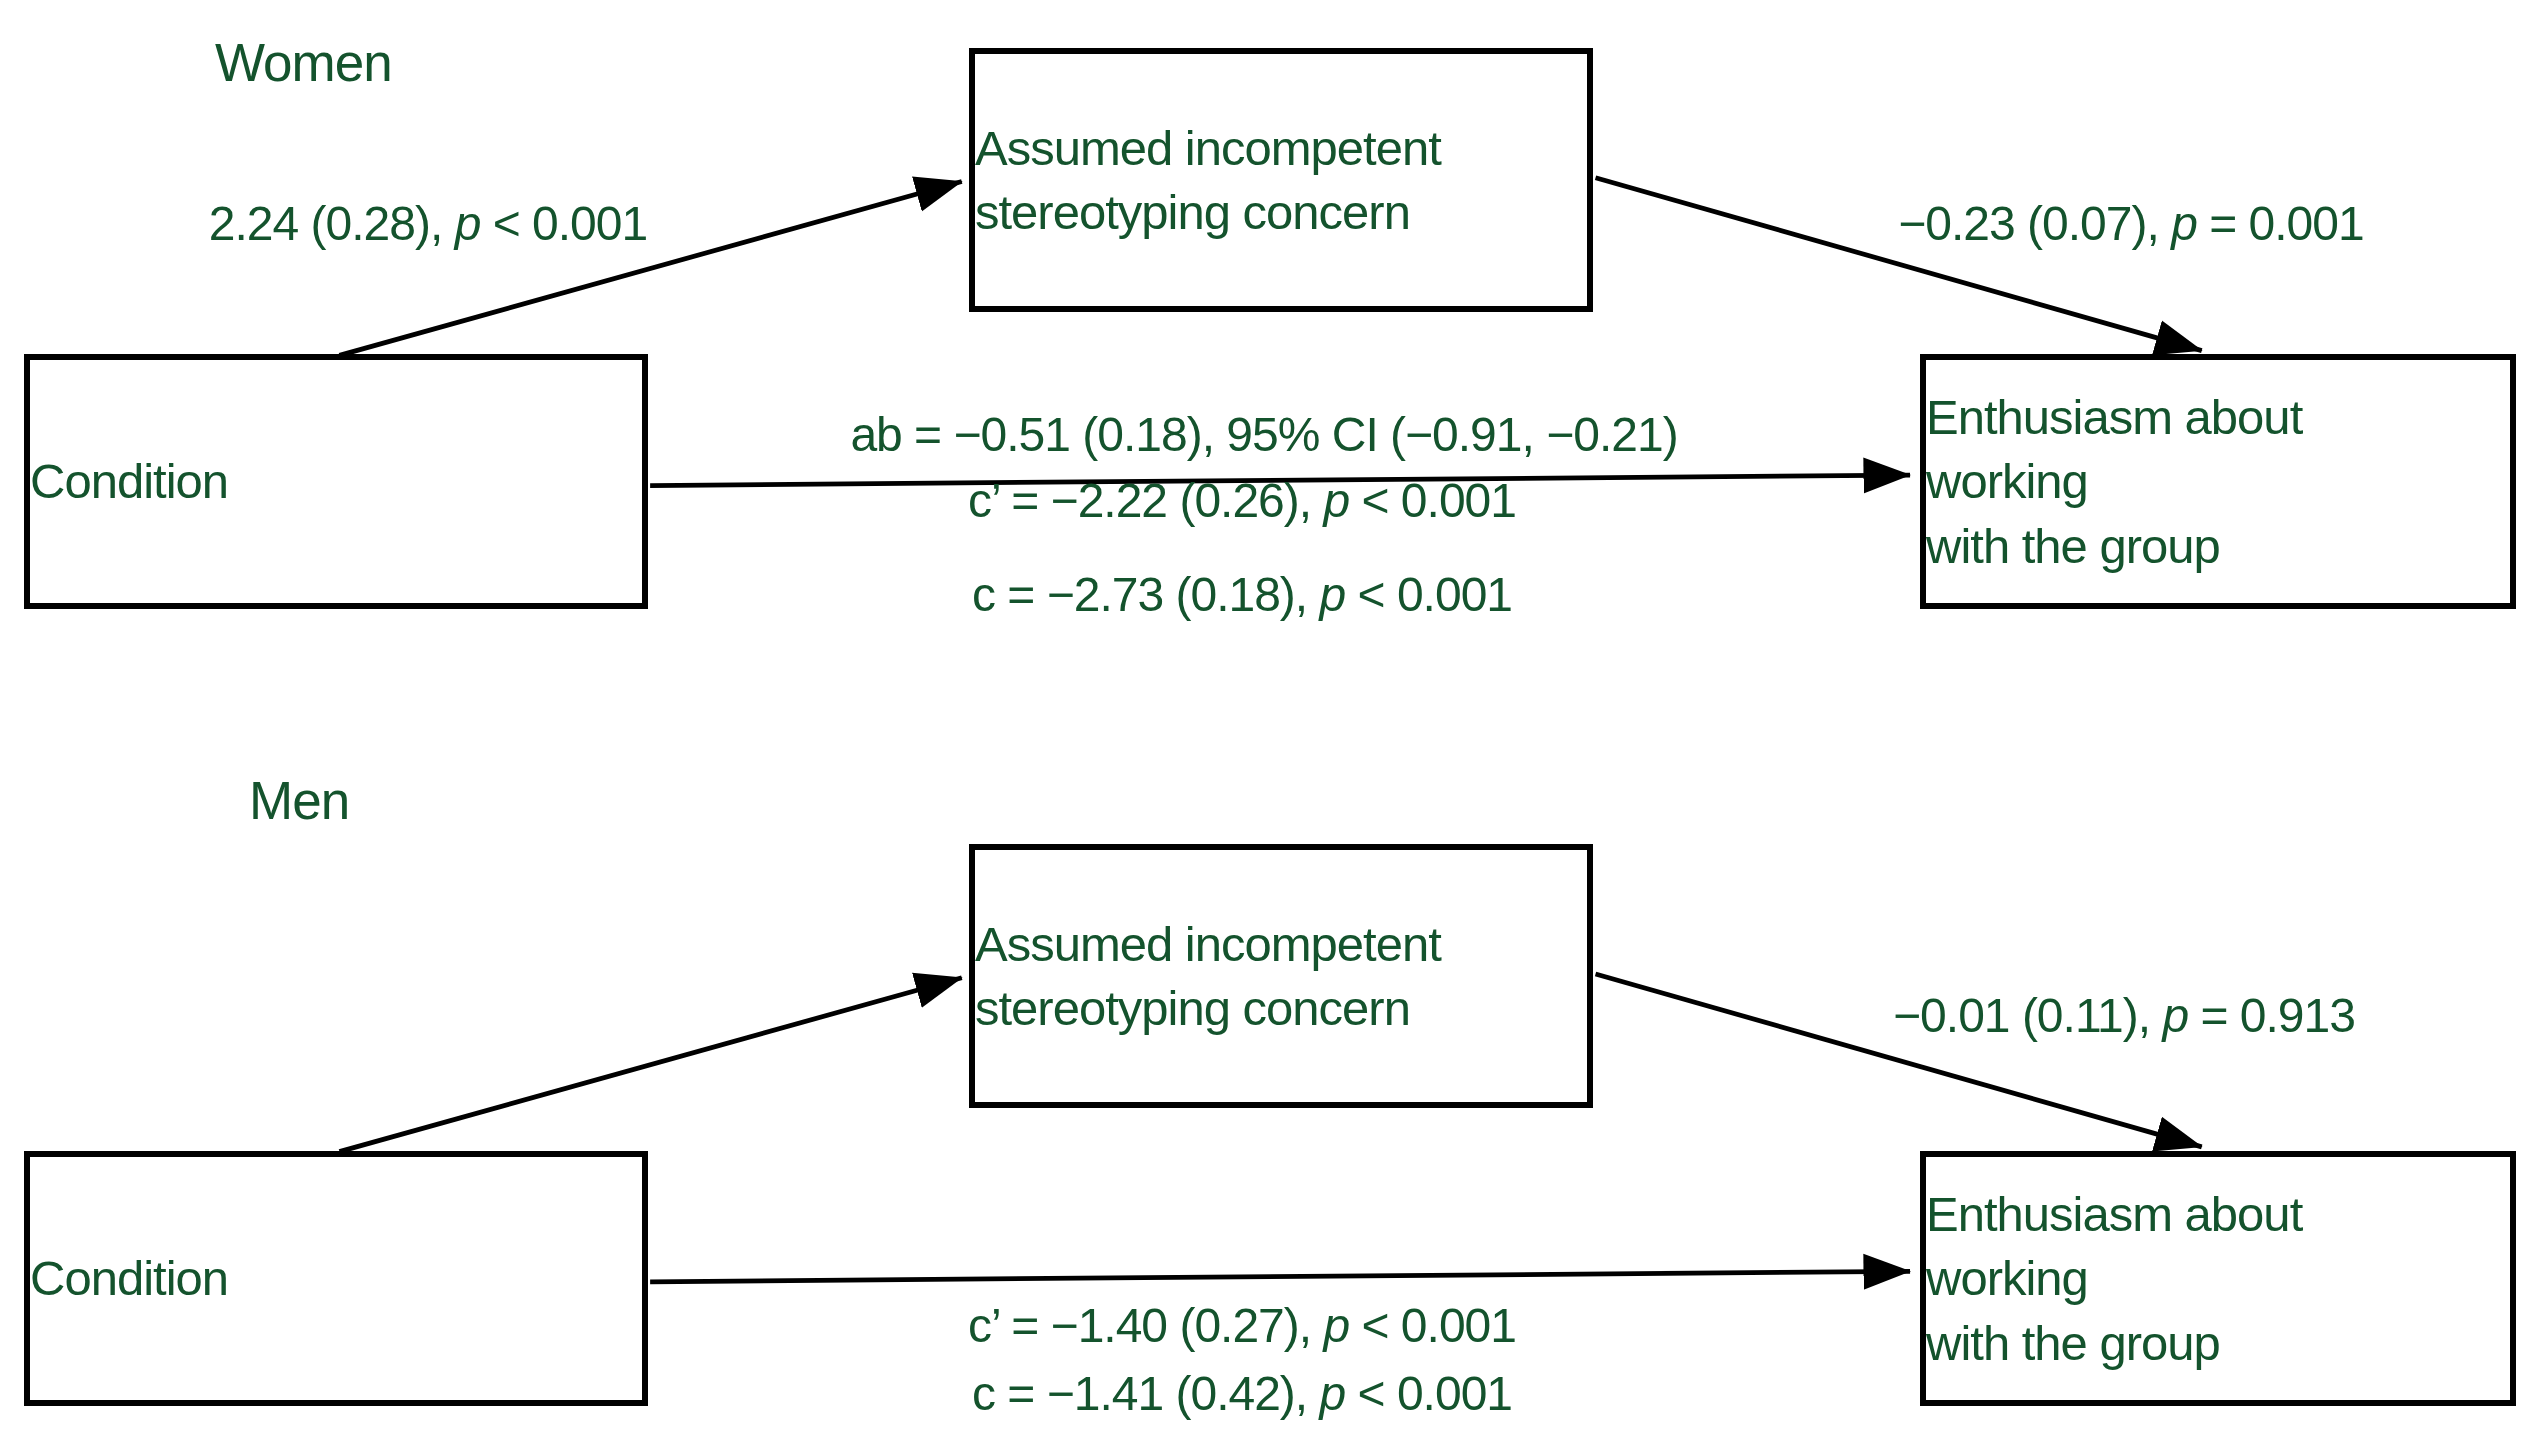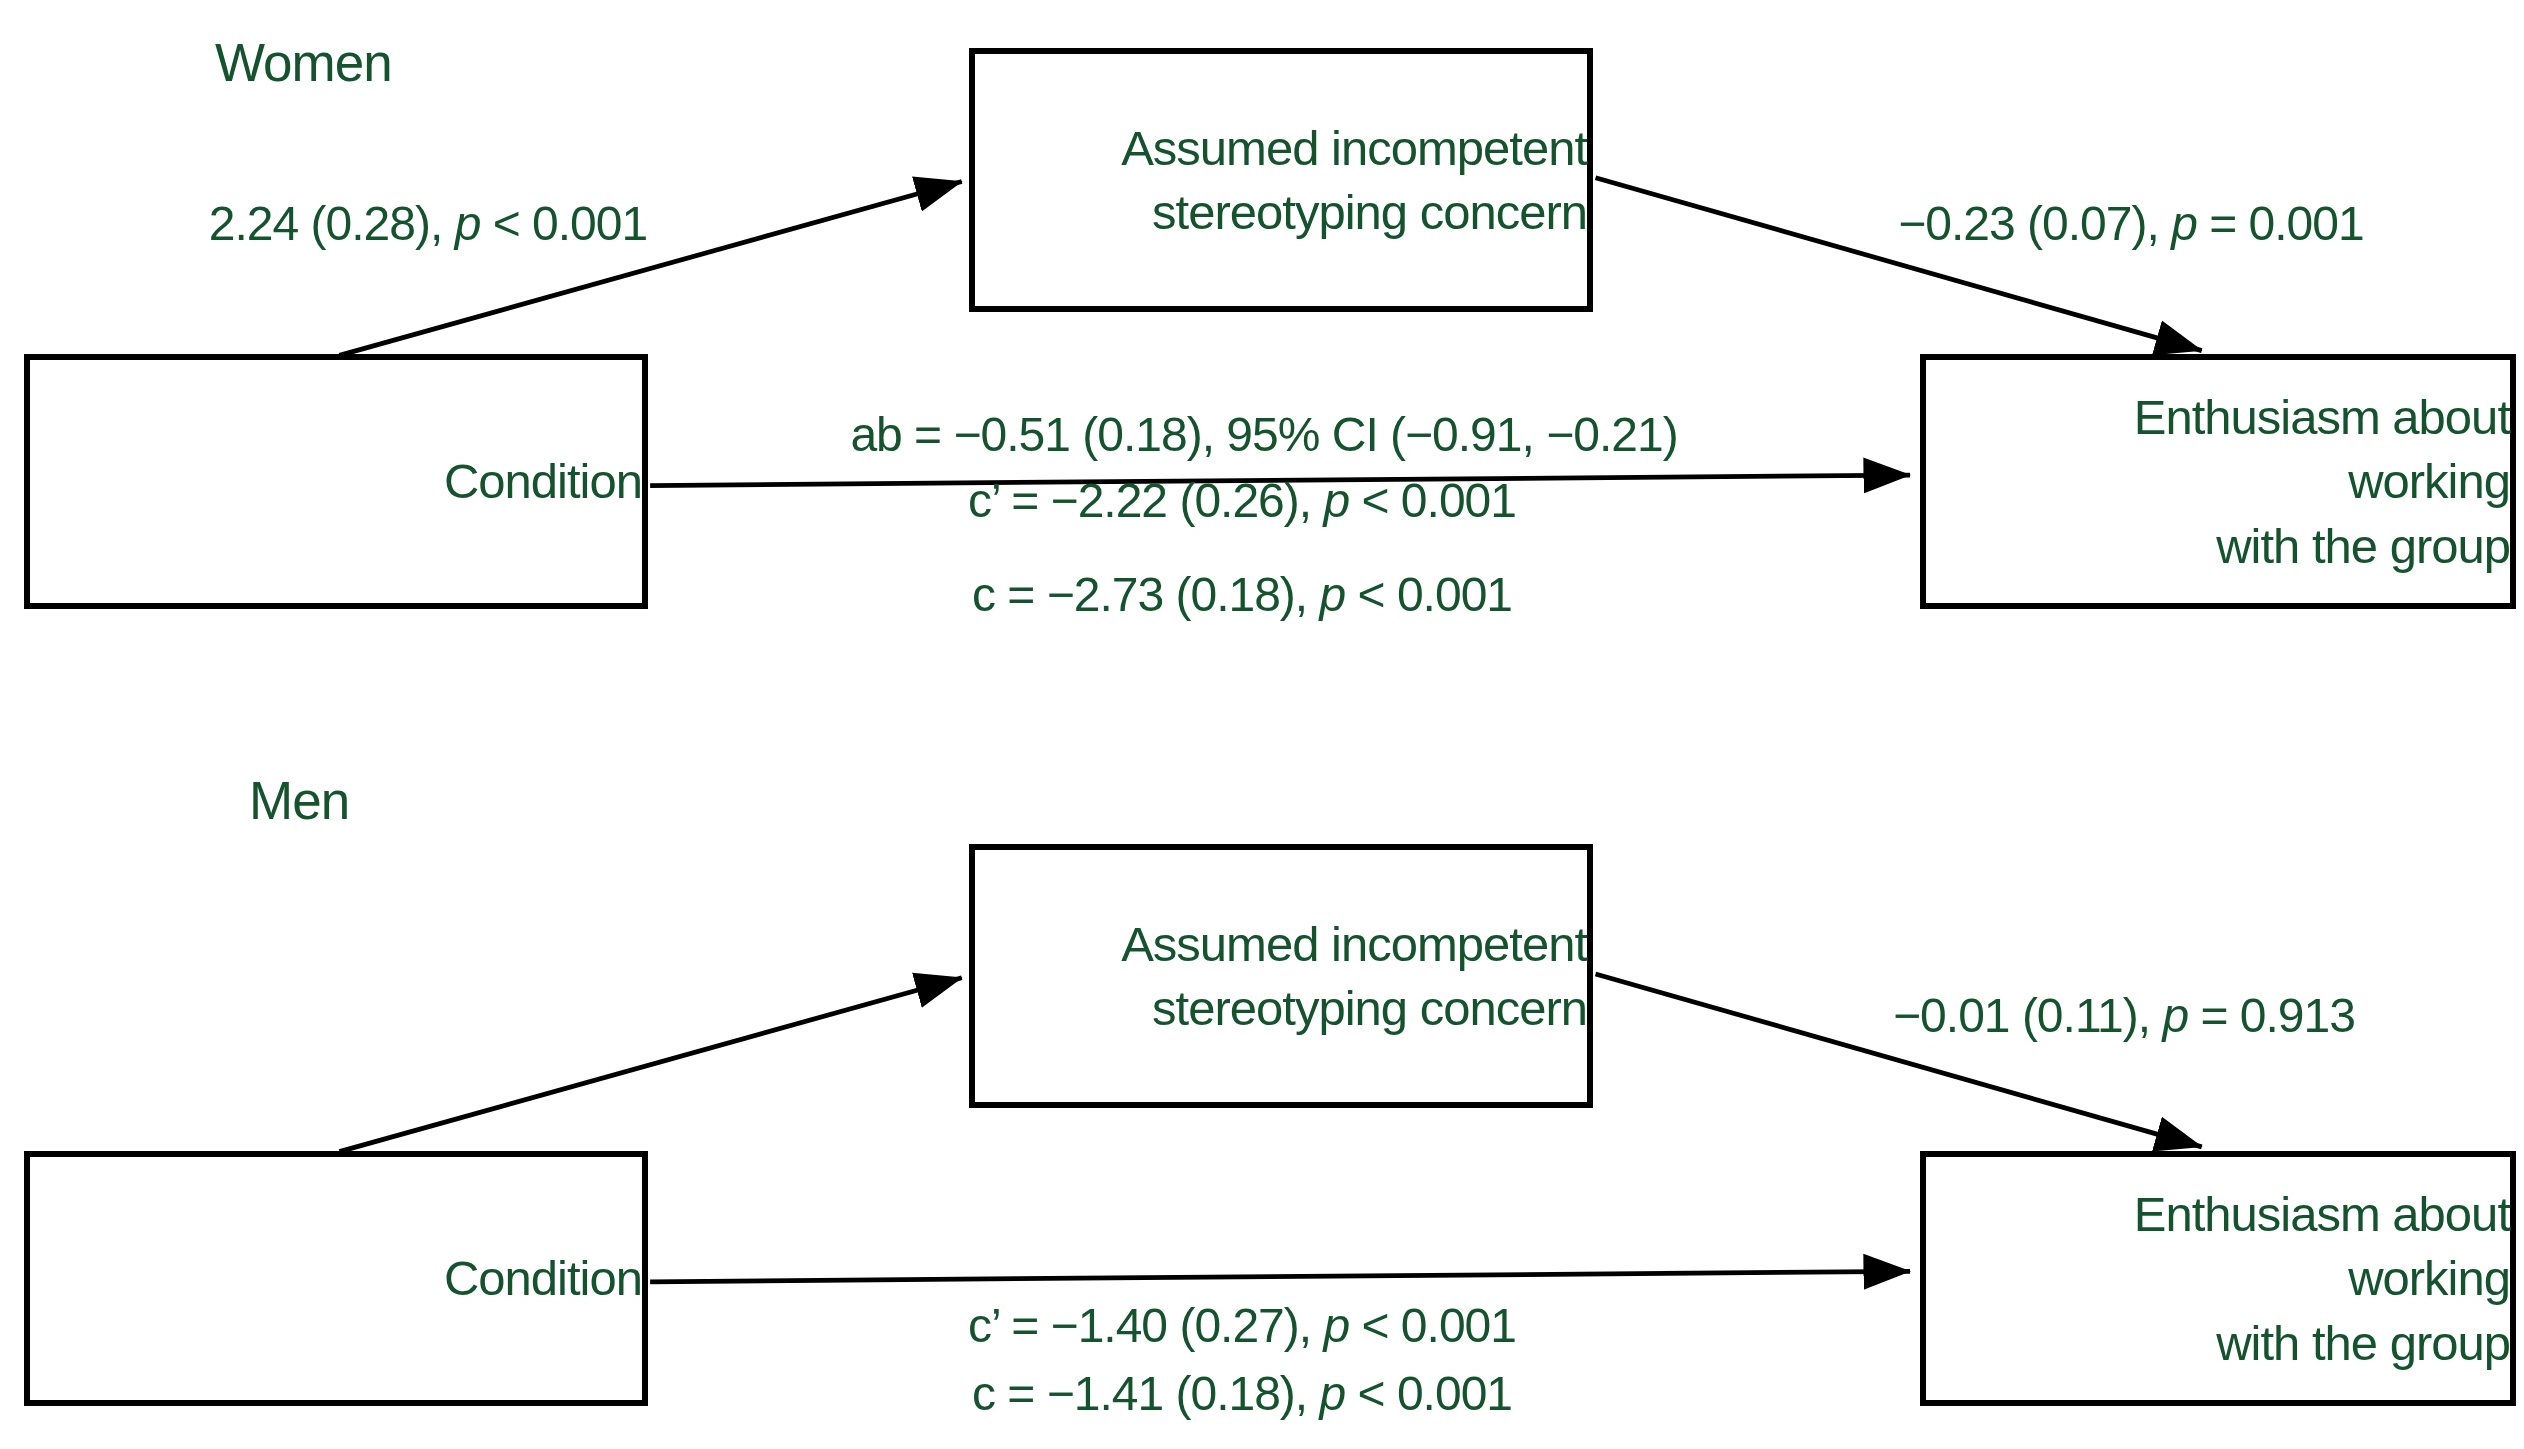--- a/index.html
+++ b/index.html
@@ -22,21 +22,21 @@
     width: 2525px;
     height: 1449px;
   }
   .node {
     position: absolute;
     box-sizing: border-box;
     border: 6.7px solid #000000;
     background: #ffffff;
     display: flex;
     flex-direction: column;
-    align-items: flex-end;
+    align-items: flex-start;
     justify-content: center;
     text-align: center;
     font-size: 49px;
     line-height: 1.31;
     letter-spacing: -1px;
     white-space: nowrap;
   }
   .panel-label {
     position: absolute;
     font-size: 53px;
@@ -118,16 +118,16 @@
     <div>working</div>
     <div>with the group</div>
   </div>
 
 
   <div class="plabel" style="left:2124px; top:1015px"><span>−0.01 (0.11), </span><span class="it">p</span><span> = 0.913</span></div>
 
 
   <div class="plabel" style="left:1242px; top:1325px"><span>c’ = −1.40 (0.27), </span><span class="it">p</span><span> &lt; 0.001</span></div>
 
-  <div class="plabel" style="left:1242px; top:1393px"><span>c = −1.41 (0.18), </span><span class="it">p</span><span> &lt; 0.001</span></div>
+  <div class="plabel" style="left:1242px; top:1393px"><span>c = −1.41 (0.42), </span><span class="it">p</span><span> &lt; 0.001</span></div>
 
 </div>
 
 
 </body></html>

